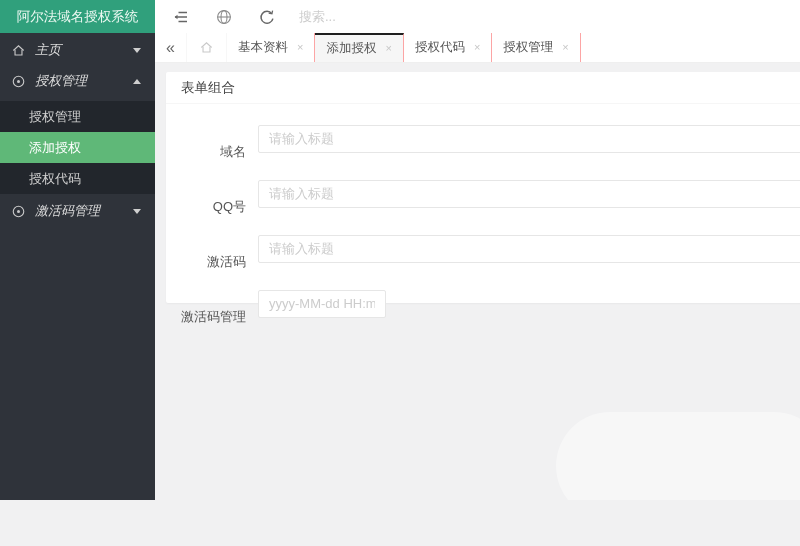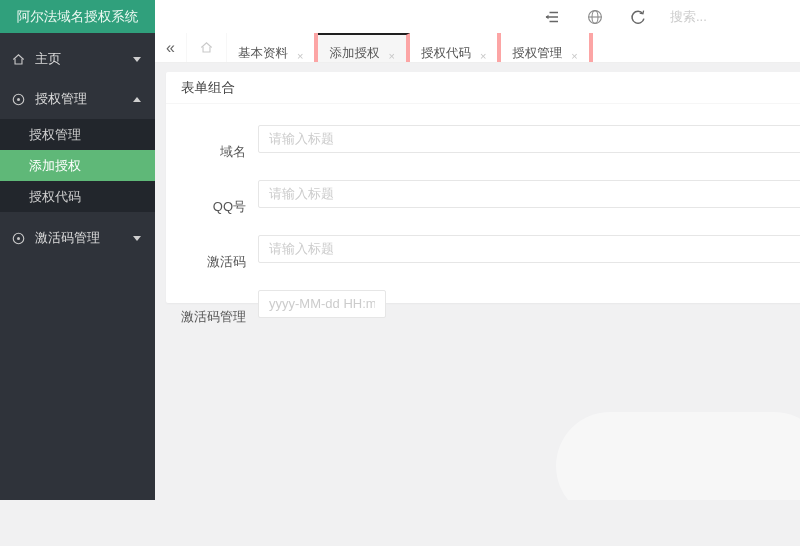--- a/index.html
+++ b/index.html
@@ -3,44 +3,44 @@
 <meta charset="utf-8">
 <style>
   * { margin:0; padding:0; box-sizing:border-box; }
   html,body { width:800px; height:546px; overflow:hidden; }
   body { font-family:"Liberation Sans","DejaVu Sans",sans-serif; background:#f1f1f2; }
   .screen { position:relative; width:800px; height:500px; overflow:hidden; background:#f1f1f2; }
 
   
   .sidebar { position:absolute; left:0; top:0; width:155px; height:546px; background:#2f333a; z-index:5; }
   .logo { height:33px; background:#30a07c; color:#eef9f3; font-size:13.5px; display:flex; align-items:center; justify-content:center; white-space:nowrap; }
-  .nav-item { display:flex; align-items:center; height:28px; margin-top:12px; padding:0 14px 0 11px; color:#dcdcdc; font-size:13px; cursor:pointer; }
+  .nav-item { display:flex; align-items:center; height:28px; margin-top:3px; padding:0 14px 0 11px; color:#dcdcdc; font-size:13px; cursor:pointer;font-style:italic; }
   .nav-item .nico { width:15px; height:15px; margin-right:9px; color:#c8c8c8; flex:none; }
   .caret { margin-left:auto; width:0; height:0; border-left:4.5px solid transparent; border-right:4.5px solid transparent; }
   .caret.down { border-top:5px solid #cfcfcf; }
   .caret.up { border-bottom:5px solid #cfcfcf; }
   .submenu { margin-top:6px; background:#22262c; }
   .submenu-item { height:31px; line-height:31px; padding-left:29px; color:#d0d0d0; font-size:13px; cursor:pointer; }
   .submenu-item.active { background:#5fb878; color:#ffffff; }
 
   
-  .toolbar { position:absolute; left:155px; right:0; top:0; height:33px; background:#ffffff; display:flex; align-items:center;justify-content:flex-end; }
+  .toolbar { position:absolute; left:155px; right:0; top:0; height:33px; background:#ffffff; display:flex; align-items:center; }
   .tb-icon { width:18px; height:18px; color:#666; cursor:pointer; flex:none; }
   .tb-icon.i1 { margin-left:17px; }
   .tb-icon.i2 { margin-left:25px; color:#8a8a8a; }
   .tb-icon.i3 { margin-left:25px; }
   .search-input { margin-left:23px; width:130px; border:none; outline:none; font-size:13px; color:#666; background:transparent; font-family:"Liberation Sans",sans-serif; }
   .search-input::placeholder { color:#cccccc; }
 
   
   .tabbar { position:absolute; left:155px; right:0; top:33px; height:30px; background:#ffffff; border-bottom:1px solid #efefef; display:flex; align-items:stretch; }
   .tab-ctrl { width:32px; display:flex; align-items:center; justify-content:center; color:#666; font-size:16px; cursor:pointer; border-right:1px solid #f7f7f7; }
   .tab-home { width:40px; display:flex; align-items:center; justify-content:center; color:#c9c9c9; cursor:pointer; border-right:1px solid #f7f7f7; }
   .tab-home svg { width:15px; height:15px; }
-  .tab { display:flex; align-items:flex-end; padding:0 11px; font-size:12.5px; color:#555; cursor:pointer; border-right:4px solid #fca5a5; position:relative; }
+  .tab { display:flex; align-items:center; padding:0 11px; font-size:12.5px; color:#555; cursor:pointer; border-right:1px solid #fca5a5; position:relative; }
   .tab .close { margin-left:9px; color:#c6c6c6; font-size:11px; line-height:1; cursor:pointer; }
   .tab.active { background:#f6f6f6; border-top:2px solid #1f1f1f; }
 
   
   .content { position:absolute; left:155px; right:0; top:63px; bottom:0; background:#f1f1f2; overflow:hidden; }
   .card { position:absolute; left:11px; top:9px; width:830px; height:231px; background:#ffffff; border-radius:2px; box-shadow:0 1px 2px rgba(0,0,0,.04); }
   .card-header { height:32px; line-height:32px; padding:0 15px; font-size:13.5px; color:#444; border-bottom:1px solid #f6f6f6; }
   .card-body { padding:12px 0 45px 0; }
   .form-row { display:flex; align-items:center; margin-bottom:10px; }
   .form-row:last-child { margin-bottom:0; }

